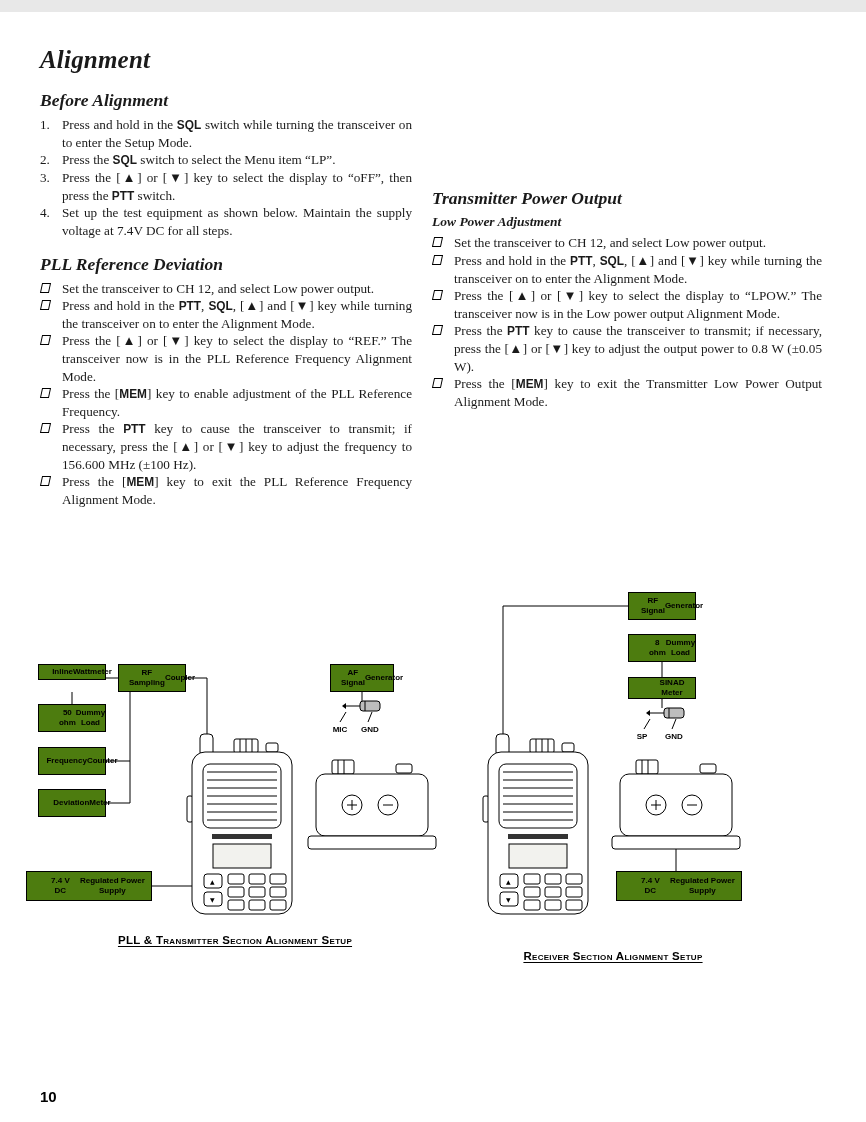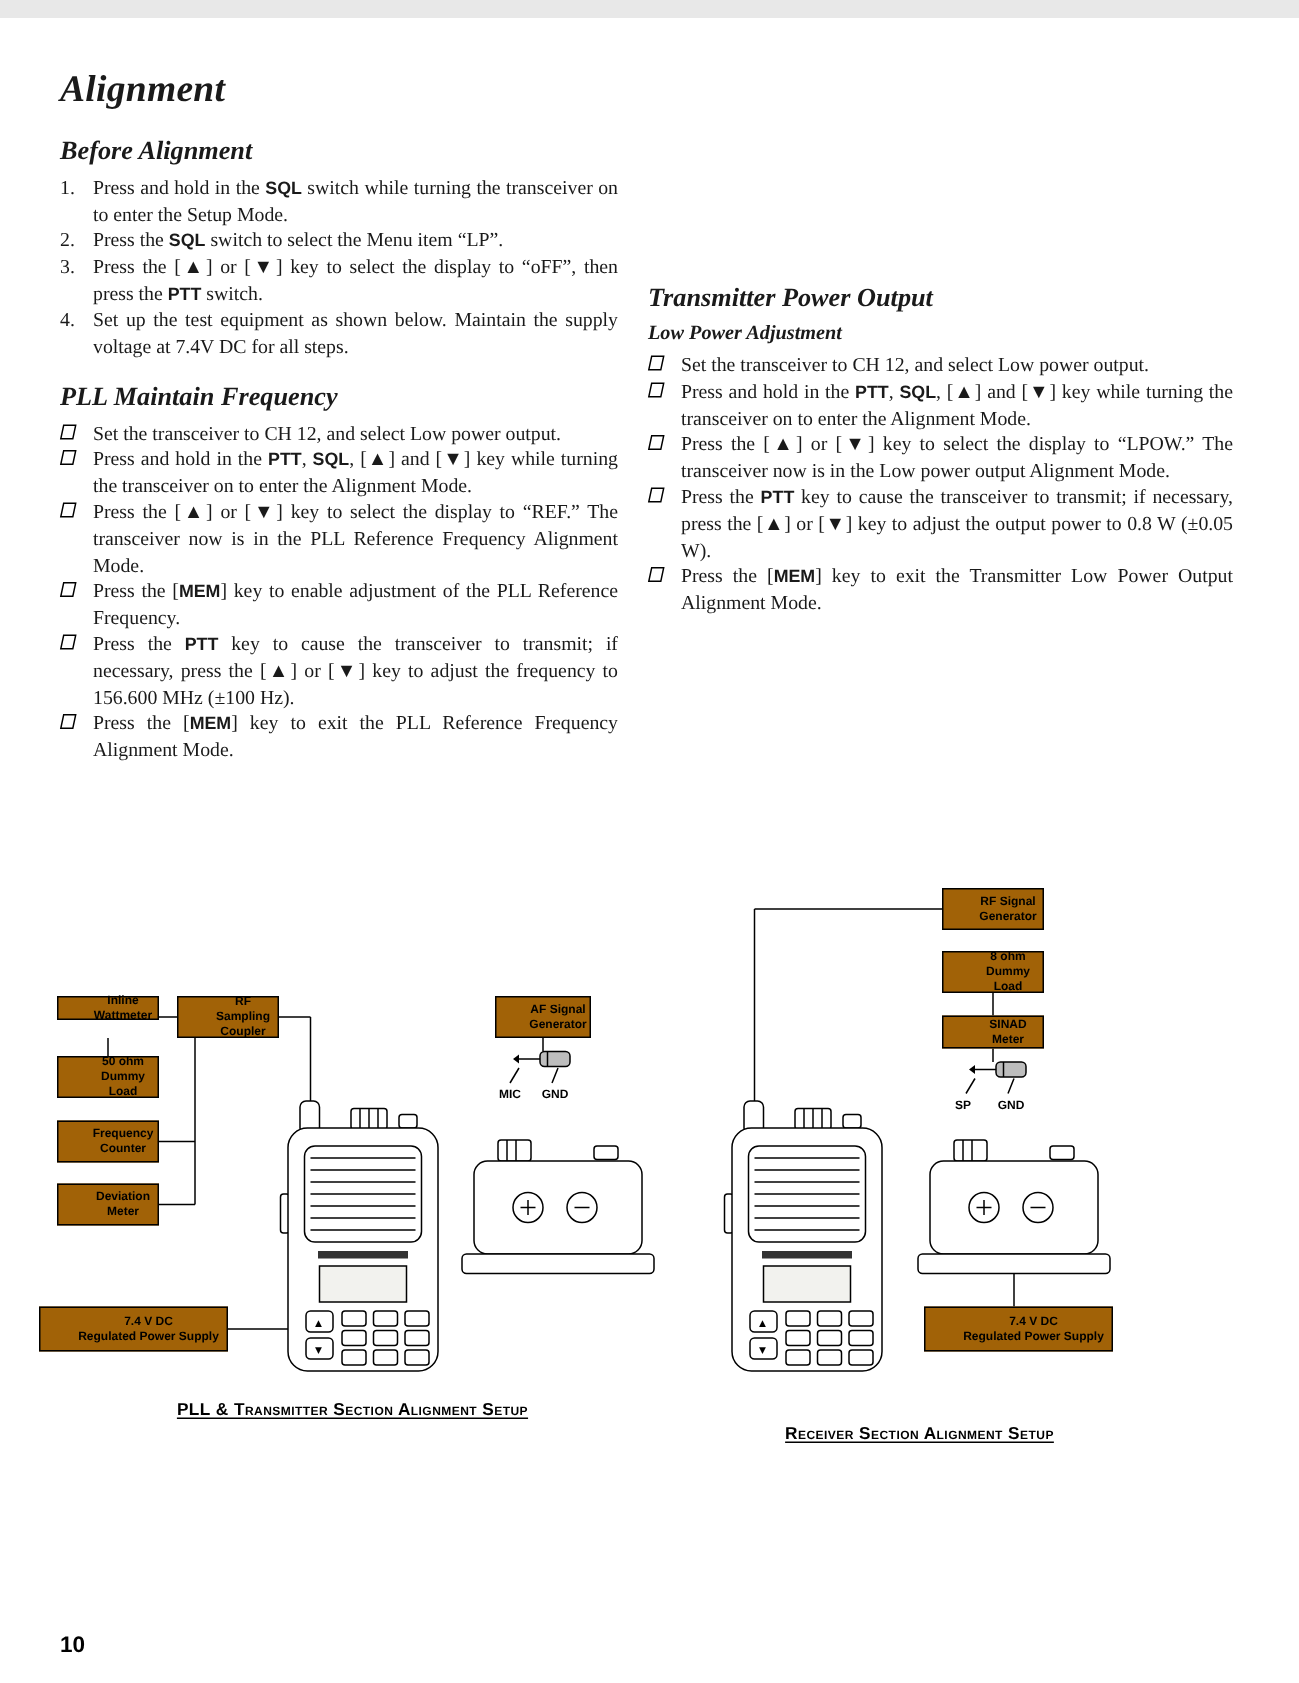--- a/index.html
+++ b/index.html
@@ -16,22 +16,22 @@
   .list{font-size:13.2px;line-height:1.33;}
   .li{display:flex;margin:0;}
   .marker{flex:0 0 22px;}
   .txt{flex:1;text-align:justify;}
   .txt b{font-family:"Liberation Sans","DejaVu Sans",sans-serif;font-weight:bold;font-size:.9em;}
   .chk{display:inline-block;width:7px;height:8px;border:1px solid #000;transform:skewX(-12deg);
        margin-left:1px;margin-top:3px;}
   
   .diagrams{position:absolute;left:0;top:572px;width:866px;height:378px;}
   .diagrams svg{position:absolute;left:0;top:0;}
-  .dbox{position:absolute;box-sizing:border-box;border:1px solid #000;background:#a16207;
-        display:flex;flex-direction:column;align-items:center;justify-content:center;
+  .dbox{position:absolute;box-sizing:border-box;border:1px solid #000;background:#4d7c0f;
+        display:flex;flex-direction:row;align-items:center;justify-content:center;
         font:bold 8px/1.25 "Liberation Sans","DejaVu Sans",sans-serif;text-align:center;color:#000;padding-left:20px;}
   .dcaption{position:absolute;text-align:center;
         font:bold 11.5px "Liberation Sans","DejaVu Sans",sans-serif;font-variant:small-caps;
         letter-spacing:.3px;text-decoration:underline;text-underline-offset:2px;color:#000;}
   .svglabel{font:bold 8px "Liberation Sans","DejaVu Sans",sans-serif;fill:#000;stroke:none;}
   .keyglyph{font:6px "DejaVu Sans",sans-serif;fill:#000;stroke:none;}
   .pagenum{position:absolute;left:40px;top:1076px;font:bold 15px "Liberation Sans",sans-serif;color:#000;}
 </style>
 </head>
 <body>
@@ -59,21 +59,21 @@
                 <span class="txt">Press the [▲] or [▼] key to select the display to “oFF”, then press the <b>PTT</b> switch.</span>
               </div>
               <div class="li">
                 <span class="marker">4.</span>
                 <span class="txt">Set up the test equipment as shown below. Maintain the supply voltage at 7.4V DC for all steps.</span>
               </div>
             </div>
         </section>
 
         <section>
-          <h2 class="sect">PLL Maintain Frequency</h2>
+          <h2 class="sect">PLL Reference Deviation</h2>
           <div class="list">
               <div class="li">
                 <span class="marker"><span class="chk"></span></span>
                 <span class="txt">Set the transceiver to CH 12, and select Low power output.</span>
               </div>
               <div class="li">
                 <span class="marker"><span class="chk"></span></span>
                 <span class="txt">Press and hold in the <b>PTT</b>, <b>SQL</b>, [▲] and [▼] key while turning the transceiver on to enter the Alignment Mode.</span>
               </div>
               <div class="li">

